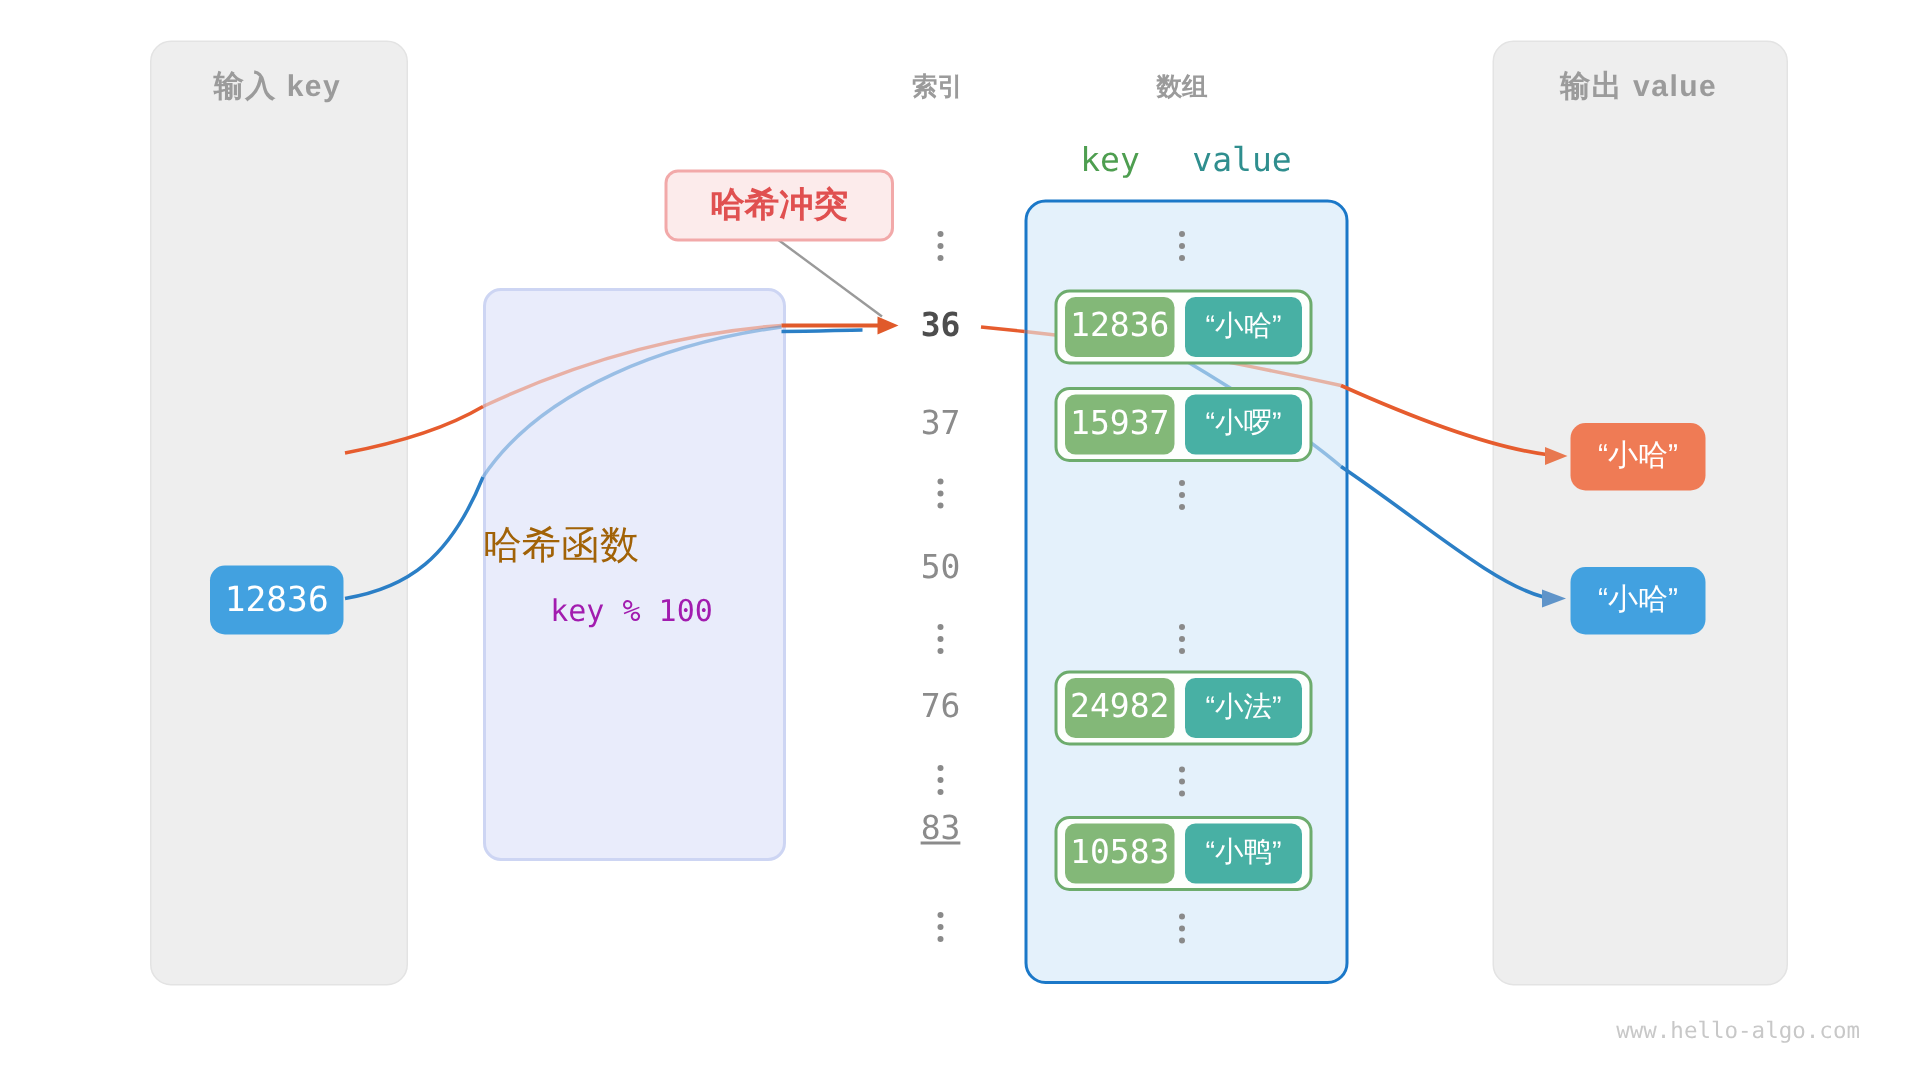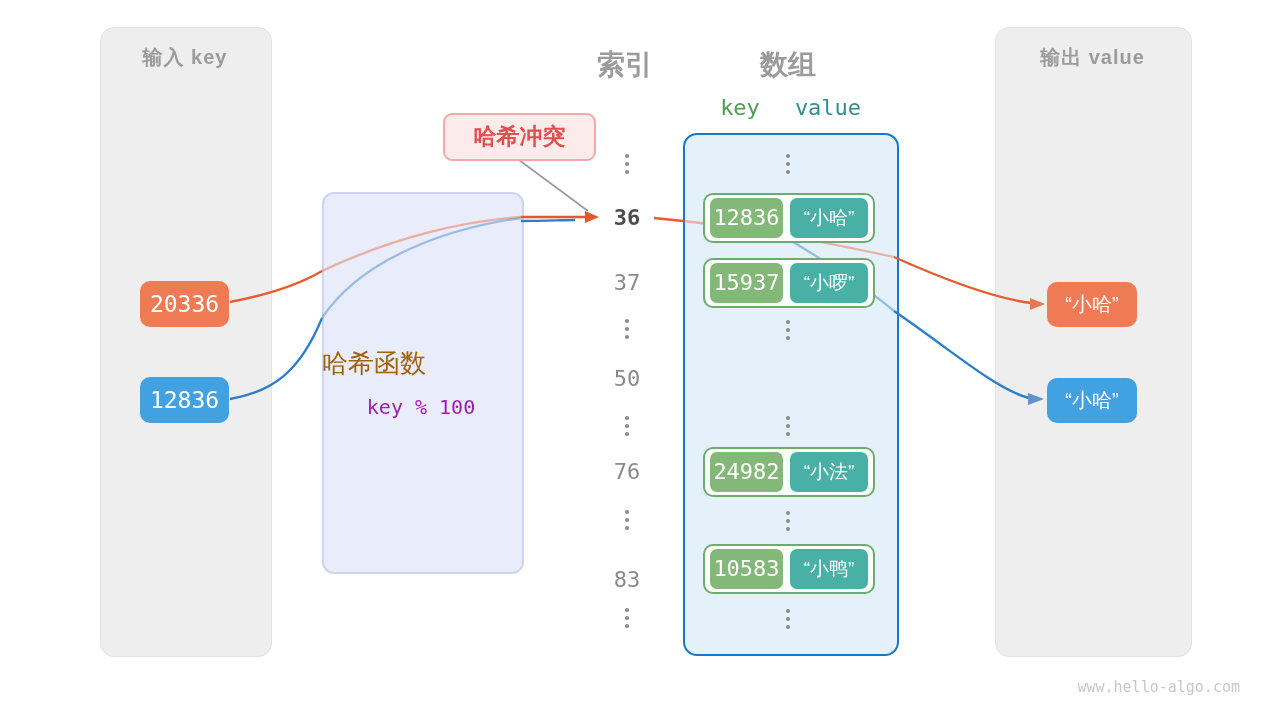--- a/index.html
+++ b/index.html
@@ -20,21 +20,21 @@
   .hash-title{color:#a16207;font-size:26px;font-weight:500;text-align:left;width:100%;}
   .hash-formula{color:#a21caf;font-size:20px;font-family:"DejaVu Sans Mono",monospace;
                 text-align:center;width:100%;}
 
   
   .collision{background:#fcebeb;border:2px solid #f2a9a9;border-radius:9px;
              color:#e05050;font-weight:bold;font-size:23px;text-align:center;
              line-height:42px;}
 
   
-  .col-header{color:#9b9b9b;font-weight:bold;font-size:28px;text-align:center;}
+  .col-header{color:#9b9b9b;font-weight:bold;font-size:17px;text-align:center;}
   .kv-header{font-family:"DejaVu Sans Mono",monospace;font-size:22px;text-align:center;}
   .kv-key{color:#4e9e50;} .kv-value{color:#2f8e8e;}
 
   
   .idx{font-family:"DejaVu Sans Mono",monospace;font-size:22px;color:#8b8b8b;
        text-align:center;width:64px;}
   .idx.current{color:#4d4d4d;font-weight:bold;}
 
   
   .vdots{display:flex;flex-direction:column;align-items:center;gap:4px;}
@@ -103,21 +103,20 @@
   <div class="abs z3 col-header" style="left:575px;top:46px;width:100px;">索引</div>
   <div class="abs z3 col-header" style="left:738px;top:46px;width:100px;">数组</div>
   <div class="abs z3 kv-header kv-key" style="left:700px;top:95px;width:80px;">key</div>
   <div class="abs z3 kv-header kv-value" style="left:788px;top:95px;width:80px;">value</div>
 
   <div class="abs z3 hash-title" style="left:322px;top:346px;width:198px;">哈希函数</div>
   <div class="abs z3 hash-formula" style="left:322px;top:395px;width:198px;">key % 100</div>
 
   <div class="abs z3 collision" style="left:443px;top:113px;width:149px;height:44px;">哈希冲突</div>
 
-  <div class="abs z3 chip orange mono" style="left:140px;top:281px;width:89px;height:46px;line-height:46px;">20336</div>
   <div class="abs z3 chip blue mono" style="left:140px;top:377px;width:89px;height:46px;line-height:46px;">12836</div>
 
   <div class="abs z3 vdots" style="left:625px;top:154px;">
       <i></i>
       <i></i>
       <i></i>
     </div>
   <div class="abs z3 idx current" style="left:595px;top:205px;">36</div>
   <div class="abs z3 idx" style="left:595px;top:270px;">37</div>
   <div class="abs z3 vdots" style="left:625px;top:319px;">
@@ -130,21 +129,21 @@
       <i></i>
       <i></i>
       <i></i>
     </div>
   <div class="abs z3 idx" style="left:595px;top:459px;">76</div>
   <div class="abs z3 vdots" style="left:625px;top:510px;">
       <i></i>
       <i></i>
       <i></i>
     </div>
-  <div class="abs z3 idx" style="left:595px;top:567px;">83</div>
+  <div class="abs z3 idx" style="left:595px;top:540px;text-decoration:underline;">83</div>
   <div class="abs z3 vdots" style="left:625px;top:608px;">
       <i></i>
       <i></i>
       <i></i>
     </div>
 
   <div class="abs z3 vdots" style="left:786px;top:154px;">
       <i></i>
       <i></i>
       <i></i>

